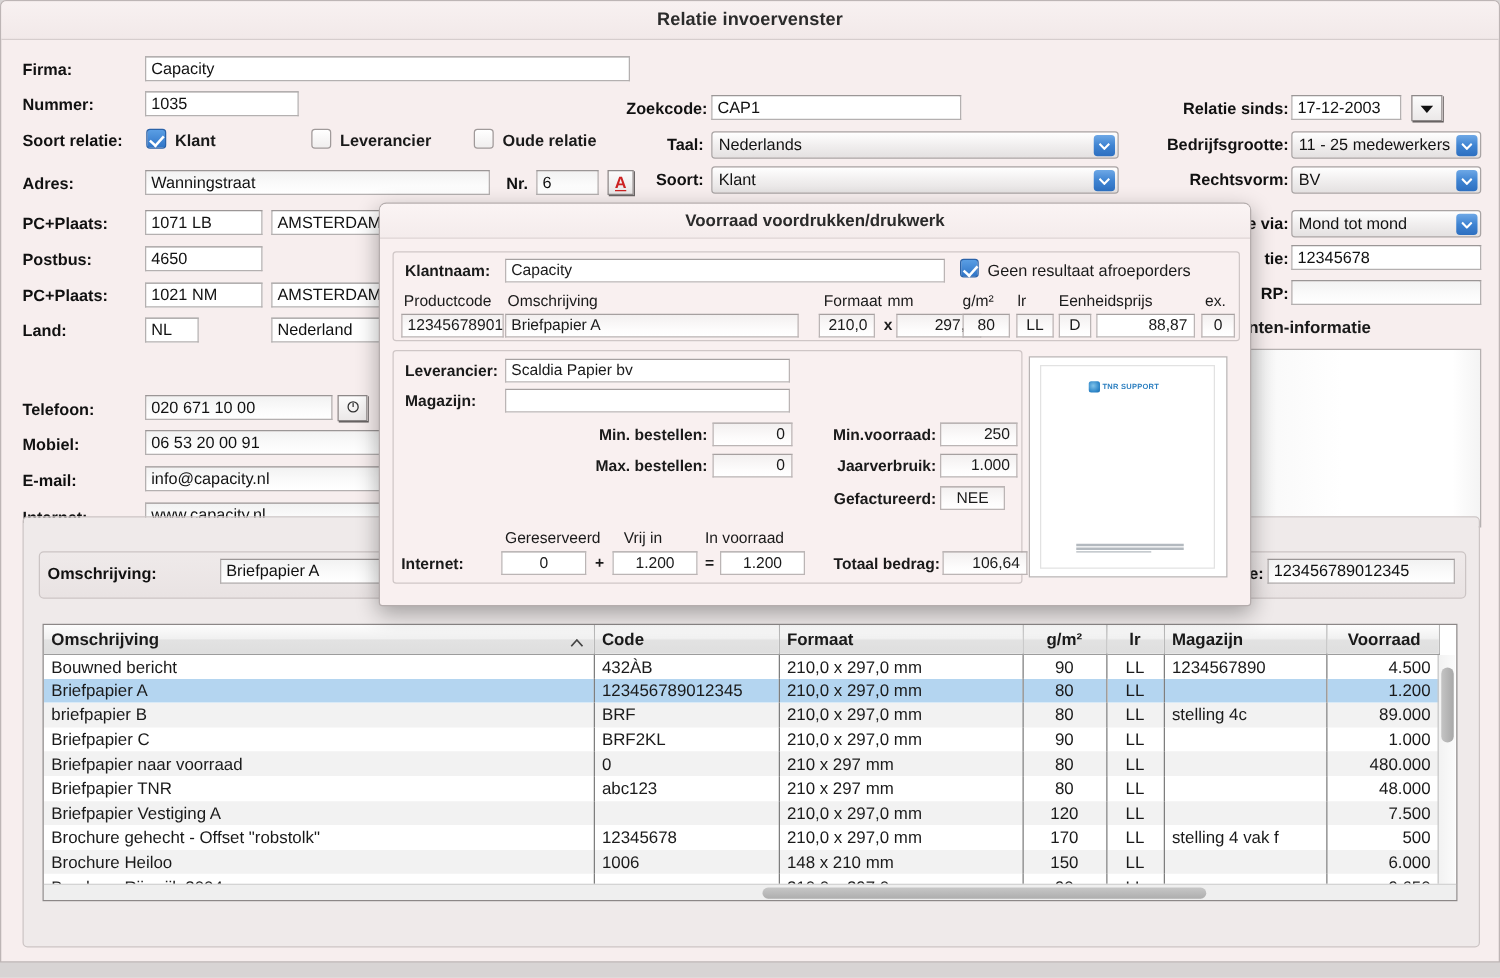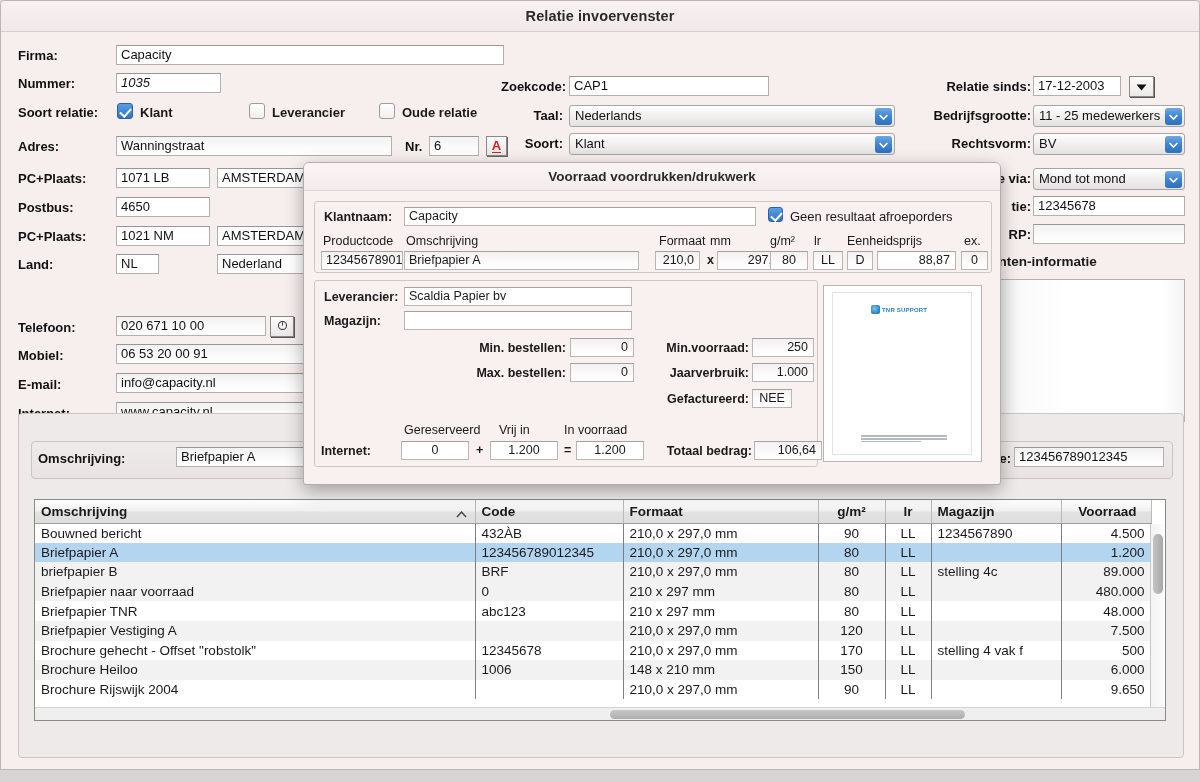--- a/index.html
+++ b/index.html
@@ -291,21 +291,21 @@
   <div id="titlebar">
     <div class="t">Relatie invoervenster</div>
   </div>
 
   <div class="form-area">
 
     <div class="lbl" style="left:17px;top:16px;">Firma:</div>
     <div class="fld" style="left:115px;top:13px;width:388px;">Capacity</div>
 
     <div class="lbl" style="left:17px;top:44px;">Nummer:</div>
-    <div class="fld" style="left:115px;top:41px;width:105px;font-style:italic;">1035</div>
+    <div class="fld" style="left:115px;top:41px;width:123px;">1035</div>
 
     <div class="lbl" style="left:17px;top:73px;">Soort relatie:</div>
     <div class="checkbox on" style="left:116px;top:71px;"></div>
     <div class="cblabel" style="left:139px;top:73px;">Klant</div>
     <div class="checkbox" style="left:248px;top:71px;"></div>
     <div class="cblabel" style="left:271px;top:73px;">Leverancier</div>
     <div class="checkbox" style="left:378px;top:71px;"></div>
     <div class="cblabel" style="left:401px;top:73px;text-align:center;">Oude relatie</div>
 
     <div class="lbl" style="left:17px;top:107px;">Adres:</div>
@@ -482,20 +482,29 @@
           </tr>
         <tr class="even">
             <td>briefpapier B</td>
             <td>BRF</td>
             <td>210,0 x 297,0 mm</td>
             <td class="c">80</td>
             <td class="c">LL</td>
             <td>stelling 4c</td>
             <td class="r">89.000</td>
           </tr>
+        <tr class="odd">
+            <td>Briefpapier C</td>
+            <td>BRF2KL</td>
+            <td>210,0 x 297,0 mm</td>
+            <td class="c">90</td>
+            <td class="c">LL</td>
+            <td></td>
+            <td class="r">1.000</td>
+          </tr>
         <tr class="even">
             <td>Briefpapier naar voorraad</td>
             <td>0</td>
             <td>210 x 297 mm</td>
             <td class="c">80</td>
             <td class="c">LL</td>
             <td></td>
             <td class="r">480.000</td>
           </tr>
         <tr class="odd">
@@ -600,21 +609,21 @@
     <div class="m-lbl r" style="left:150px;top:203px;width:112px;">Max. bestellen:</div>
     <div class="m-fld ro num" style="left:266px;top:200px;width:64px;">0</div>
 
     <div class="m-lbl r" style="left:340px;top:178px;width:105px;">Min.voorraad:</div>
     <div class="m-fld ro num" style="left:448px;top:175px;width:62px;">250</div>
 
     <div class="m-lbl r" style="left:340px;top:203px;width:105px;">Jaarverbruik:</div>
     <div class="m-fld ro num" style="left:448px;top:200px;width:62px;">1.000</div>
 
     <div class="m-lbl r" style="left:340px;top:229px;width:105px;">Gefactureerd:</div>
-    <div class="m-fld ro ctr" style="left:448px;top:226px;width:40px;">NEE</div>
+    <div class="m-fld ro ctr" style="left:448px;top:226px;width:52px;">NEE</div>
 
     <div class="m-hdr" style="left:100px;top:260px;">Gereserveerd</div>
     <div class="m-hdr" style="left:195px;top:260px;">Vrij in</div>
     <div class="m-hdr" style="left:260px;top:260px;">In voorraad</div>
 
     <div class="m-lbl" style="left:17px;top:281px;">Internet:</div>
     <div class="m-fld ctr" style="left:97px;top:278px;width:68px;">0</div>
     <div class="sym" style="left:172px;top:280px;">+</div>
     <div class="m-fld ctr" style="left:186px;top:278px;width:68px;">1.200</div>
     <div class="sym" style="left:260px;top:280px;">=</div>

